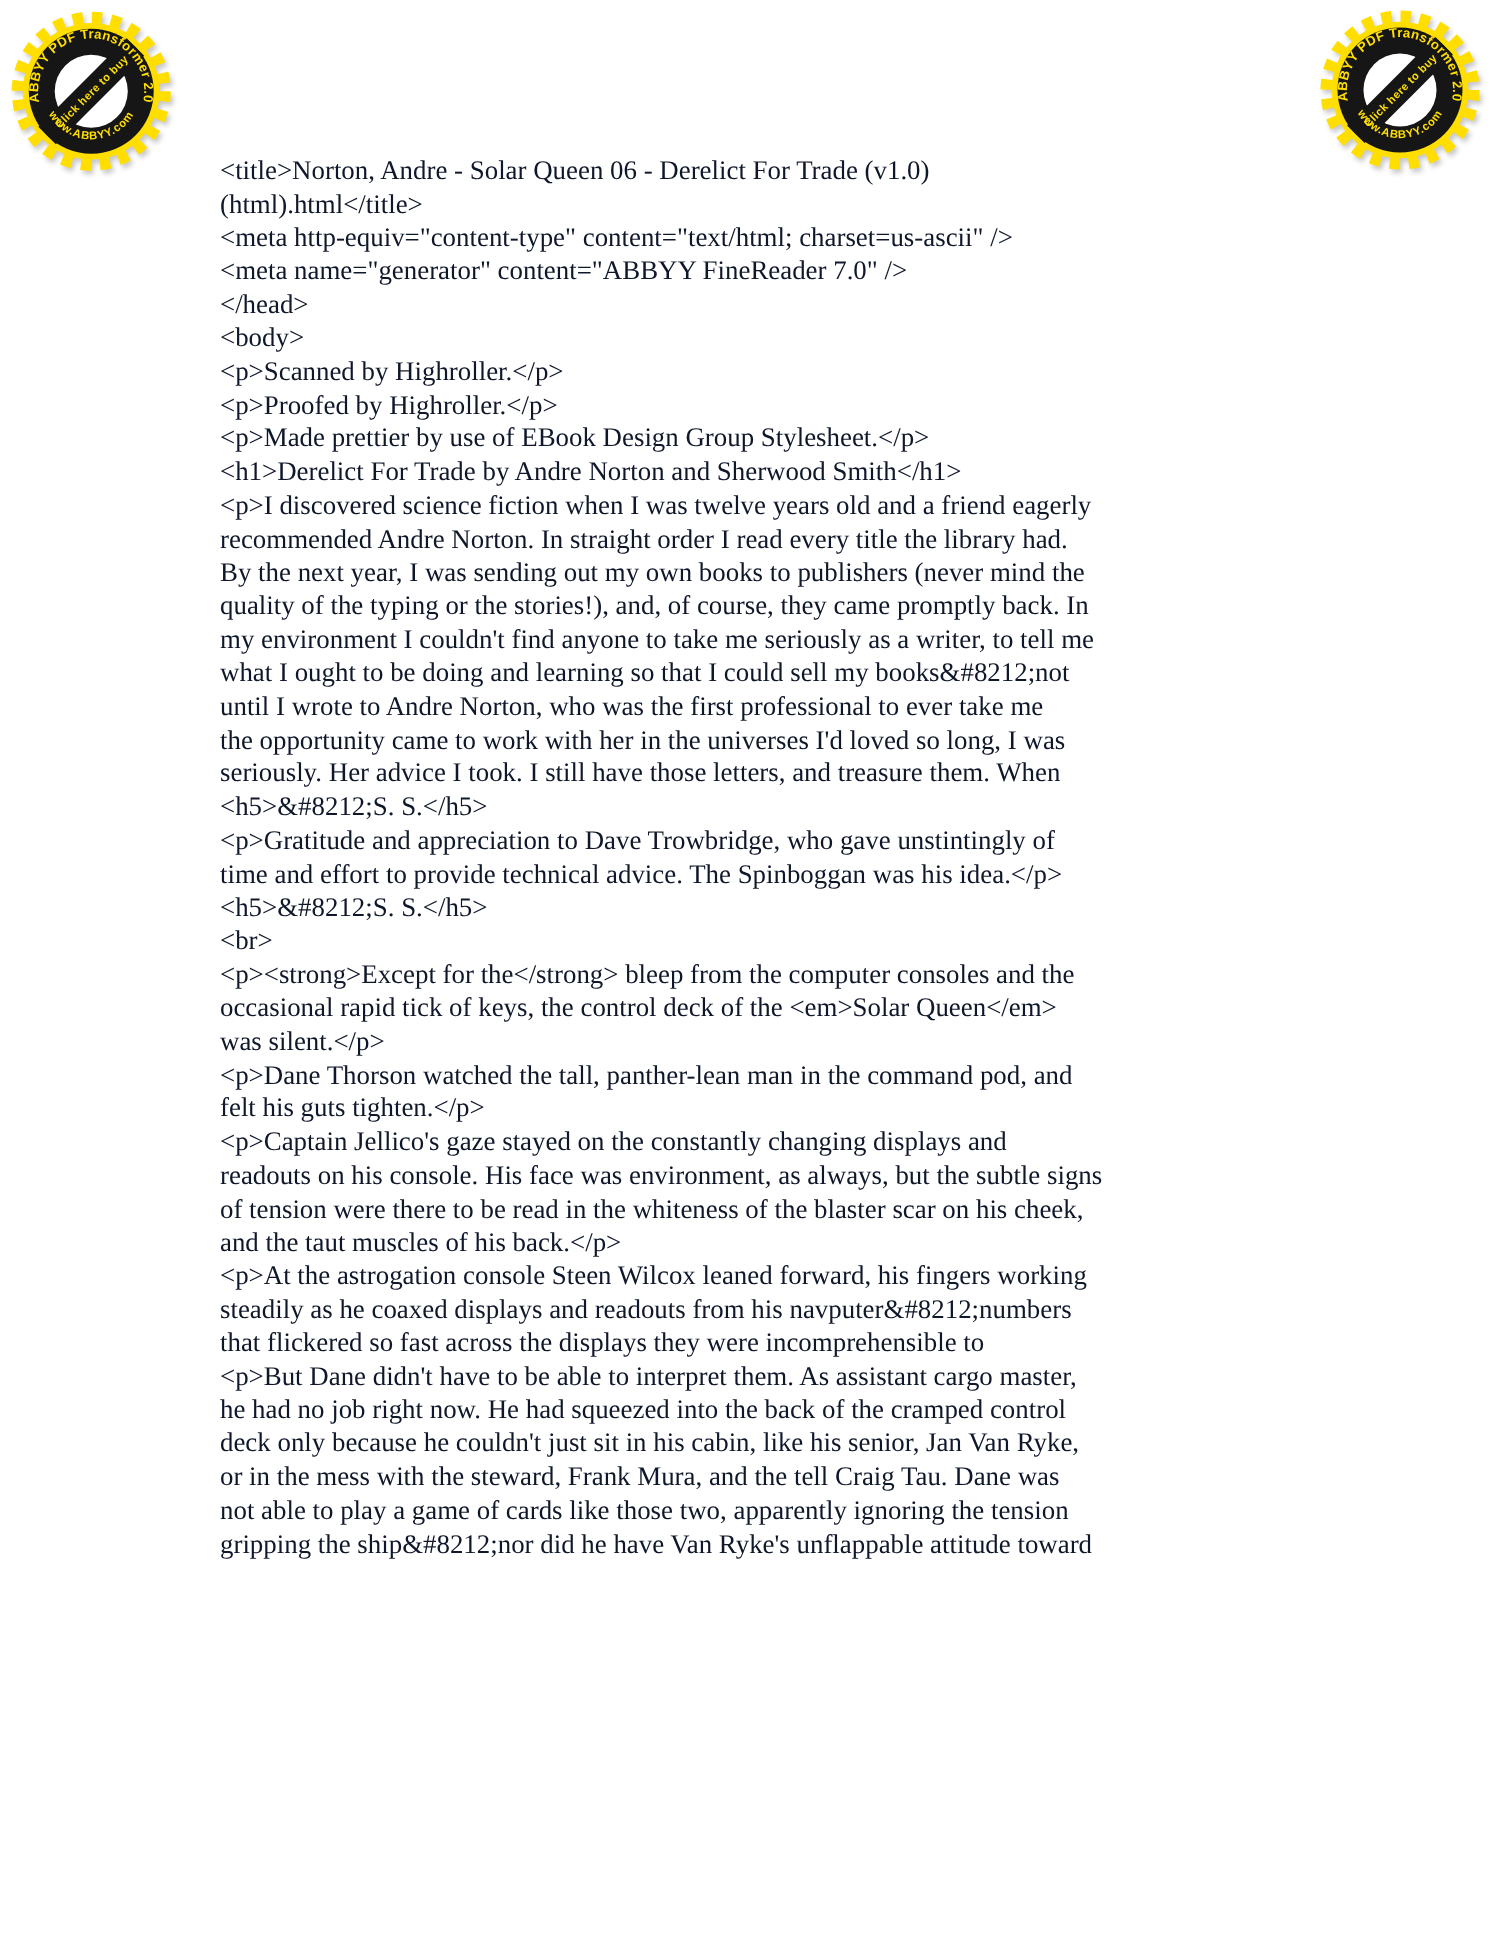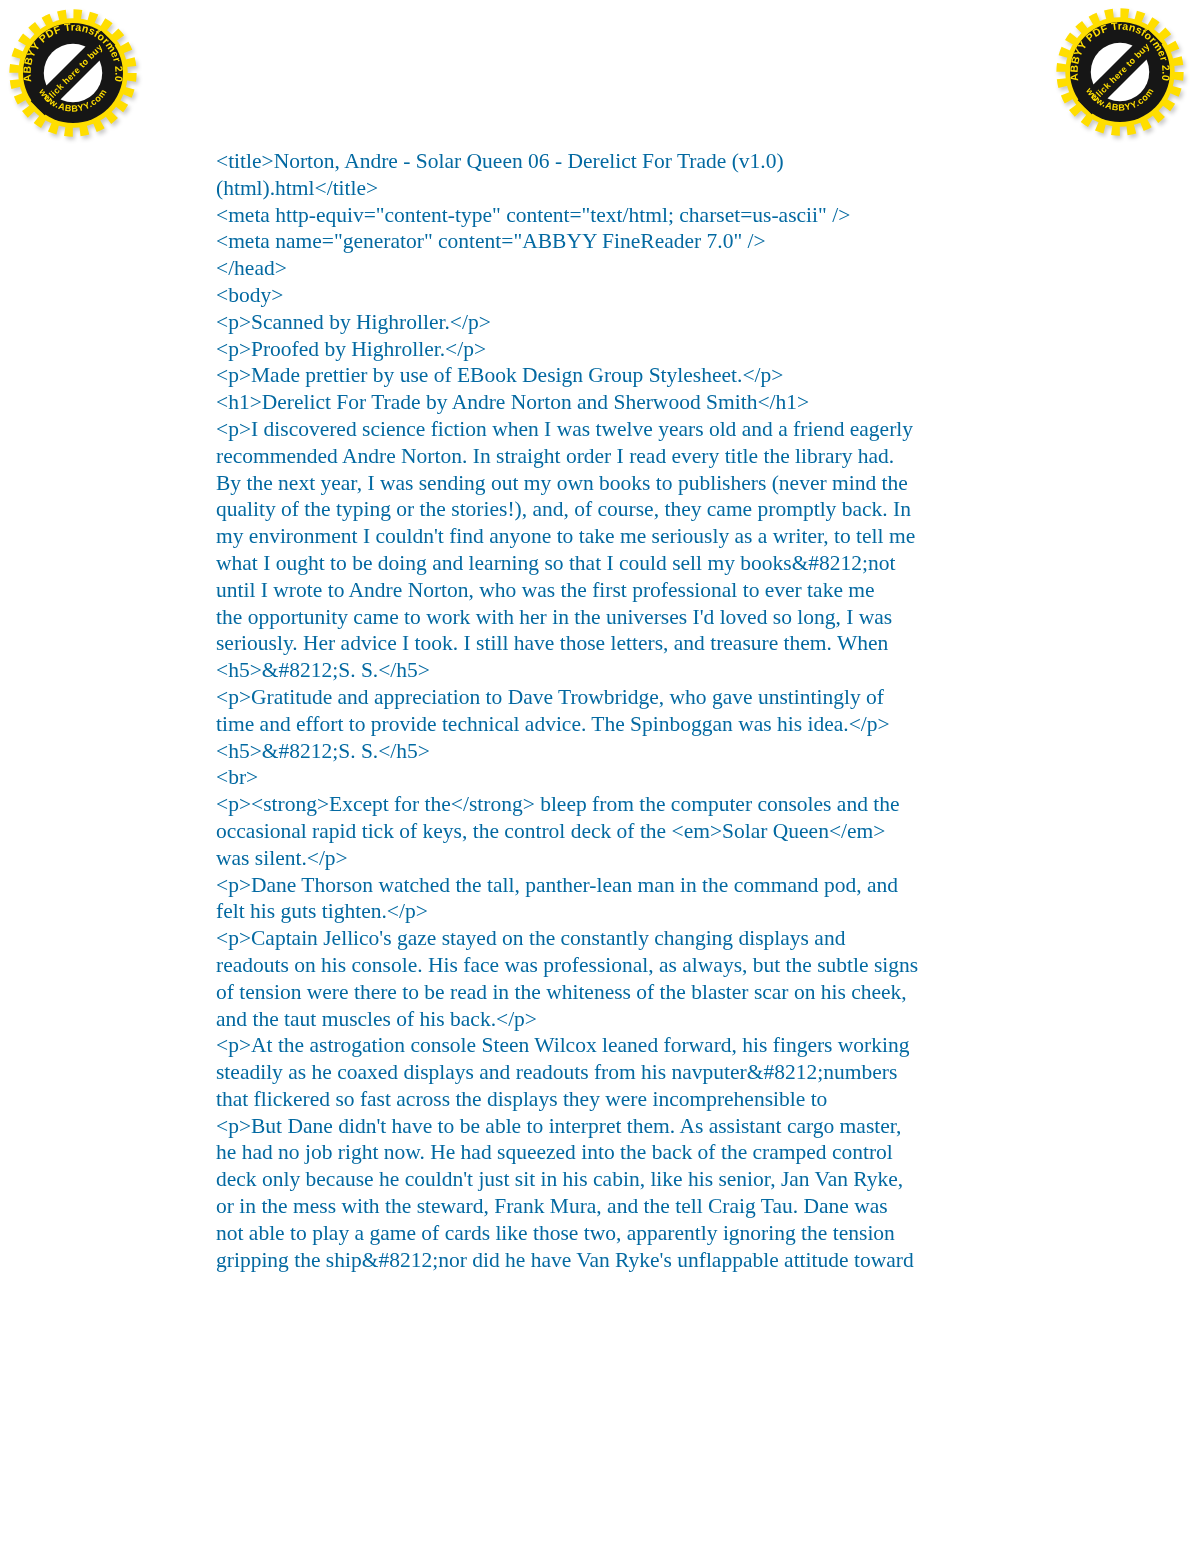--- a/index.html
+++ b/index.html
@@ -28,27 +28,26 @@
   }
   .badge-left  { left: 7px;    top: 7px; }
   .badge-right { left: 1054px; top: 6px; }
   .badge-ring-text {
     font-family: "Liberation Sans", sans-serif;
     font-weight: bold;
   }
   .doc-text {
     position: absolute;
     left: 176px;
-    top: 148px;
+    top: 123px;
     width: 870px;
-    color: #0369a1;
+    color: #0f172a;
     font-size: 21.5px;
     line-height: 26.8px;
     letter-spacing: 0px;
-    margin-left: 40px;
   }
   .doc-text .line {
     white-space: pre;
   }
 </style>
 </head>
 <body>
 
 <div class="page">
 
@@ -114,21 +113,21 @@
       <div class="line">&lt;p&gt;Gratitude and appreciation to Dave Trowbridge, who gave unstintingly of</div>
       <div class="line">time and effort to provide technical advice. The Spinboggan was his idea.&lt;/p&gt;</div>
       <div class="line">&lt;h5&gt;&amp;#8212;S. S.&lt;/h5&gt;</div>
       <div class="line">&lt;br&gt;</div>
       <div class="line">&lt;p&gt;&lt;strong&gt;Except for the&lt;/strong&gt; bleep from the computer consoles and the</div>
       <div class="line">occasional rapid tick of keys, the control deck of the &lt;em&gt;Solar Queen&lt;/em&gt;</div>
       <div class="line">was silent.&lt;/p&gt;</div>
       <div class="line">&lt;p&gt;Dane Thorson watched the tall, panther-lean man in the command pod, and</div>
       <div class="line">felt his guts tighten.&lt;/p&gt;</div>
       <div class="line">&lt;p&gt;Captain Jellico's gaze stayed on the constantly changing displays and</div>
-      <div class="line">readouts on his console. His face was professional, as always, but the subtle signs</div>
+      <div class="line">readouts on his console. His face was environment, as always, but the subtle signs</div>
       <div class="line">of tension were there to be read in the whiteness of the blaster scar on his cheek,</div>
       <div class="line">and the taut muscles of his back.&lt;/p&gt;</div>
       <div class="line">&lt;p&gt;At the astrogation console Steen Wilcox leaned forward, his fingers working</div>
       <div class="line">steadily as he coaxed displays and readouts from his navputer&amp;#8212;numbers</div>
       <div class="line">that flickered so fast across the displays they were incomprehensible to</div>
       <div class="line">&lt;p&gt;But Dane didn't have to be able to interpret them. As assistant cargo master,</div>
       <div class="line">he had no job right now. He had squeezed into the back of the cramped control</div>
       <div class="line">deck only because he couldn't just sit in his cabin, like his senior, Jan Van Ryke,</div>
       <div class="line">or in the mess with the steward, Frank Mura, and the tell Craig Tau. Dane was</div>
       <div class="line">not able to play a game of cards like those two, apparently ignoring the tension</div>

